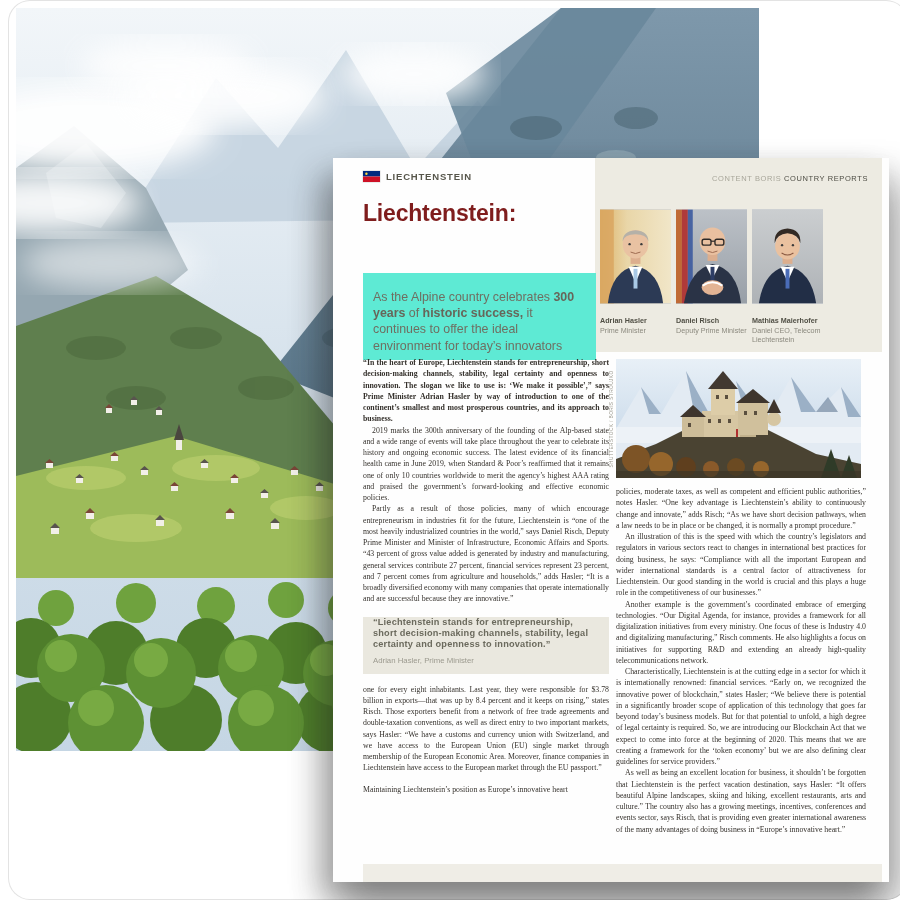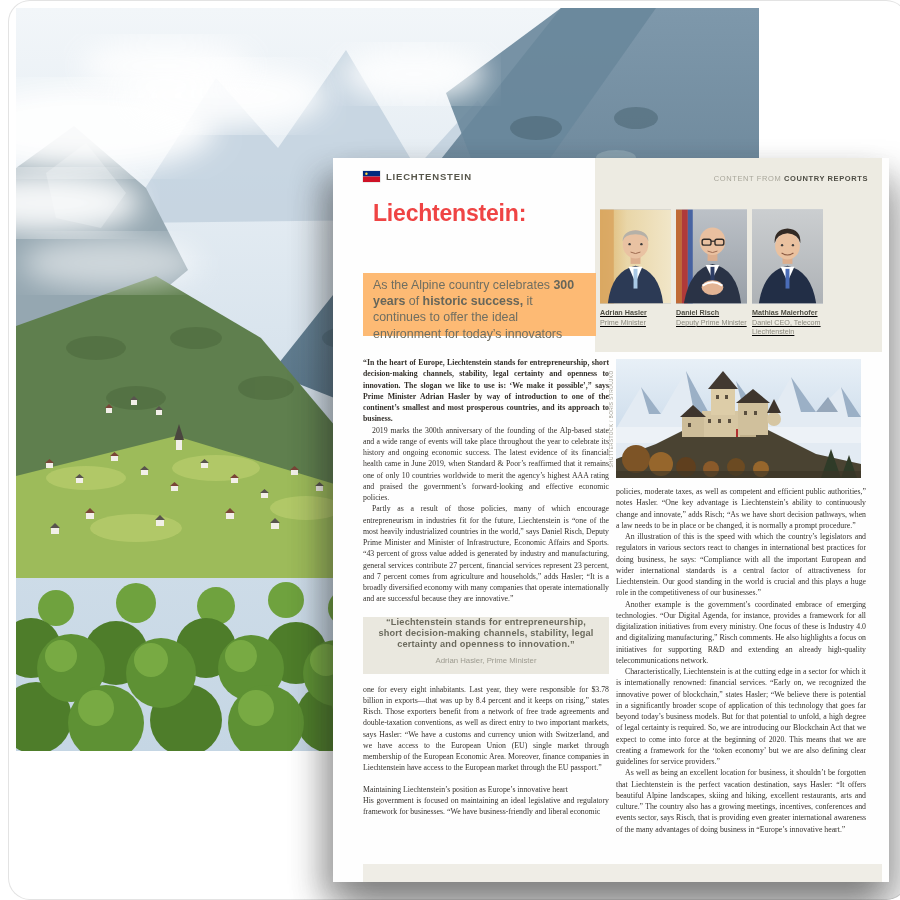--- a/index.html
+++ b/index.html
@@ -8,53 +8,53 @@
           font-family:"Liberation Sans",sans-serif;margin-left:8px;}
   
   .photo{position:absolute;left:8px;top:8px;width:743px;height:743px;overflow:hidden;}
   .photo svg{display:block;width:100%;height:100%;}
   
   .page{position:absolute;left:325px;top:158px;width:556px;height:724px;background:#fefefe;
         box-shadow:-14px 16px 28px rgba(40,40,40,.30), 14px 20px 34px rgba(40,40,40,.28), 0 34px 40px rgba(0,0,0,.18);}
   .kicker{position:absolute;left:30px;top:13px;display:flex;align-items:center;gap:6px;}
   .flag{width:17px;height:11px;display:block;box-shadow:0 0 0 .5px rgba(0,0,0,.15);}
   .kicker-label{font-size:9.5px;font-weight:bold;letter-spacing:.8px;color:#57564b;}
-  .headline{position:absolute;left:40px;top:42px;font-weight:bold;font-size:23px;line-height:26px;
-            color:#ef4444;letter-spacing:-.2px;}
-  .standfirst{position:absolute;left:30px;top:115px;width:213px;height:55px;background:#fdba74;
-              padding:4px 10px;font-size:12.4px;line-height:16.2px;color:#6f6e61;}
+  .headline{position:absolute;left:30px;top:42px;font-weight:bold;font-size:23px;line-height:26px;
+            color:#7f1d1d;letter-spacing:-.2px;}
+  .standfirst{position:absolute;left:30px;top:115px;width:213px;height:55px;background:#5eead4;
+              padding:16px 10px;font-size:12.4px;line-height:16.2px;color:#6f6e61;}
   .standfirst b{font-weight:bold;color:#67665a;}
   
   .panel{position:absolute;left:262px;top:0;width:287px;height:194px;background:#edebe2;}
   .credit-line{position:absolute;top:16px;right:14px;font-size:7.5px;letter-spacing:.6px;color:#a8a69a;}
-  .credit-line b{color:#4e4d44;font-weight:bold;}
+  .credit-line b{color:#4e4d44;font-weight:normal;}
   .portraits{position:absolute;left:5px;top:51px;display:flex;gap:5px;}
   .portrait{width:71px;height:95px;overflow:hidden;background:#cfd2d5;}
   .portrait svg{display:block;width:100%;height:100%;}
-  .captions{position:absolute;left:5px;top:150px;display:flex;gap:5px;text-decoration:underline;}
+  .captions{position:absolute;left:5px;top:158px;display:flex;gap:5px;}
   .caption{width:71px;}
   .cap-name{font-size:7.2px;font-weight:bold;color:#504f45;line-height:9px;}
   .cap-role{font-size:7.2px;color:#8b897e;line-height:9px;margin-top:1px;}
   
   .castle{position:absolute;left:283px;top:201px;width:245px;height:119px;overflow:hidden;}
   .castle svg{display:block;width:100%;height:100%;}
   .photo-credit{position:absolute;left:219.5px;top:256.5px;width:119px;height:8px;
                 transform:rotate(-90deg);font-size:4.8px;letter-spacing:.4px;color:#98968b;
                 text-align:center;white-space:nowrap;}
   
   .col{position:absolute;overflow:hidden;}
   .col-left{left:30px;top:199px;width:246px;height:510px;}
   .col-right{left:283px;top:328px;width:250px;height:372px;}
   .col p{margin:0;font-family:"Liberation Serif",serif;font-size:7.8px;line-height:11.25px;
          text-align:justify;color:#34302b;text-indent:9px;}
   .col p.noindent{text-indent:0;}
   .col p.intro{text-indent:0;font-weight:bold;}
   .crosshead{margin-top:10px !important;text-indent:0 !important;font-weight:normal;}
   
-  .quote-box{background:#eae8df;margin:12px 0 10px 0;padding:0 10px 9px 10px;text-align:center;}
+  .quote-box{background:#eae8df;margin:12px 0 10px 0;padding:0 10px 9px 10px;}
   .quote-text{font-size:9.2px;line-height:11.4px;font-weight:bold;color:#6b6a5d;letter-spacing:.2px;}
   .quote-attr{font-size:7.8px;color:#9c9a8f;margin-top:5px;}
   
   .footer-band{position:absolute;left:30px;top:706px;width:519px;height:18px;background:#efede6;}
 </style>
 </head>
 <body>
 
 <div class="canvas">
 
@@ -227,21 +227,21 @@
       <svg class="flag" viewBox="0 0 17 11">
         <rect x="0" y="0" width="17" height="5.5" fill="#002B7F"></rect>
         <rect x="0" y="5.5" width="17" height="5.5" fill="#CE1126"></rect>
         <circle cx="3.4" cy="2.7" r="1.2" fill="#FFD83D"></circle>
       </svg>
       <span class="kicker-label">LIECHTENSTEIN</span>
     </div>
 
     <div class="panel">
       <div class="credit-line">
-        <span>CONTENT FROM</span>
+        <span>CONTENT BORIS</span>
         <b>COUNTRY REPORTS</b>
       </div>
       <div class="portraits">
         <div class="portrait">
           <svg viewBox="0 0 72 95">
             <defs>
                 <linearGradient id="bg1" x1="0" y1="0" x2="1" y2="0">
               <stop offset="0" stop-color="#dcb369"></stop>
                   <stop offset=".38" stop-color="#e9d6a8"></stop>
                   <stop offset="1" stop-color="#f1e6c8"></stop>
@@ -394,21 +394,20 @@
     <div class="col col-left">
       <p class="intro">“In the heart of Europe, Liechtenstein stands for entrepreneurship, short decision-making channels, stability, legal certainty and openness to innovation. The slogan we like to use is: ‘We make it possible’,” says Prime Minister Adrian Hasler by way of introduction to one of the continent’s smallest and most prosperous countries, and its approach to business.</p>
       <p>2019 marks the 300th anniversary of the founding of the Alp-based state and a wide range of events will take place throughout the year to celebrate its history and ongoing economic success. The latest evidence of its financial health came in June 2019, when Standard &amp; Poor’s reaffirmed that it remains one of only 10 countries worldwide to merit the agency’s highest AAA rating and praised the government’s forward-looking and effective economic policies.</p>
       <p>Partly as a result of those policies, many of which encourage entrepreneurism in industries fit for the future, Liechtenstein is “one of the most heavily industrialized countries in the world,” says Daniel Risch, Deputy Prime Minister and Minister of Infrastructure, Economic Affairs and Sports. “43 percent of gross value added is generated by industry and manufacturing, general services contribute 27 percent, financial services represent 23 percent, and 7 percent comes from agriculture and households,” adds Hasler; “It is a broadly diversified economy with many companies that operate internationally and are successful because they are innovative.”</p>
       <div class="quote-box">
         <div class="quote-text">“Liechtenstein stands for entrepreneurship, short decision-making channels, stability, legal certainty and openness to innovation.”</div>
         <div class="quote-attr">Adrian Hasler, Prime Minister</div>
       </div>
       <p class="noindent">one for every eight inhabitants. Last year, they were responsible for $3.78 billion in exports—that was up by 8.4 percent and it keeps on rising,” states Risch. Those exporters benefit from a network of free trade agreements and double-taxation conventions, as well as direct entry to two important markets, says Hasler: “We have a customs and currency union with Switzerland, and we have access to the European Union (EU) single market through membership of the European Economic Area. Moreover, finance companies in Liechtenstein have access to the European market through the EU passport.”</p>
       <p class="crosshead">Maintaining Liechtenstein’s position as Europe’s innovative heart</p>
-      <p class="noindent">His government is focused on maintaining an ideal legislative and regulatory framework for businesses. “We have business-friendly and liberal economic</p>
     </div>
 
     <div class="col col-right">
       <p class="noindent">policies, moderate taxes, as well as competent and efficient public authorities,” notes Hasler. “One key advantage is Liechtenstein’s ability to continuously change and innovate,” adds Risch; “As we have short decision pathways, when a law needs to be in place or be changed, it is normally a prompt procedure.”</p>
       <p>An illustration of this is the speed with which the country’s legislators and regulators in various sectors react to changes in international best practices for doing business, he says: “Compliance with all the important European and wider international standards is a central factor of attractiveness for Liechtenstein. Our good standing in the world is crucial and this plays a huge role in the competitiveness of our businesses.”</p>
       <p>Another example is the government’s coordinated embrace of emerging technologies. “Our Digital Agenda, for instance, provides a framework for all digitalization initiatives from every ministry. One focus of these is Industry 4.0 and digitalizing manufacturing,” Risch comments. He also highlights a focus on initiatives for supporting R&amp;D and extending an already high-quality telecommunications network.</p>
       <p>Characteristically, Liechtenstein is at the cutting edge in a sector for which it is internationally renowned: financial services. “Early on, we recognized the innovative power of blockchain,” states Hasler; “We believe there is potential in a significantly broader scope of application of this technology that goes far beyond today’s business models. But for that potential to unfold, a high degree of legal certainty is required. So, we are introducing our Blockchain Act that we expect to come into force at the beginning of 2020. This means that we are creating a framework for the ‘token economy’ but we are also defining clear guidelines for service providers.”</p>
       <p>As well as being an excellent location for business, it shouldn’t be forgotten that Liechtenstein is the perfect vacation destination, says Hasler: “It offers beautiful Alpine landscapes, skiing and hiking, excellent restaurants, arts and culture.” The country also has a growing meetings, incentives, conferences and events sector, says Risch, that is providing even greater international awareness of the many advantages of doing business in “Europe’s innovative heart.”</p>
     </div>
 

